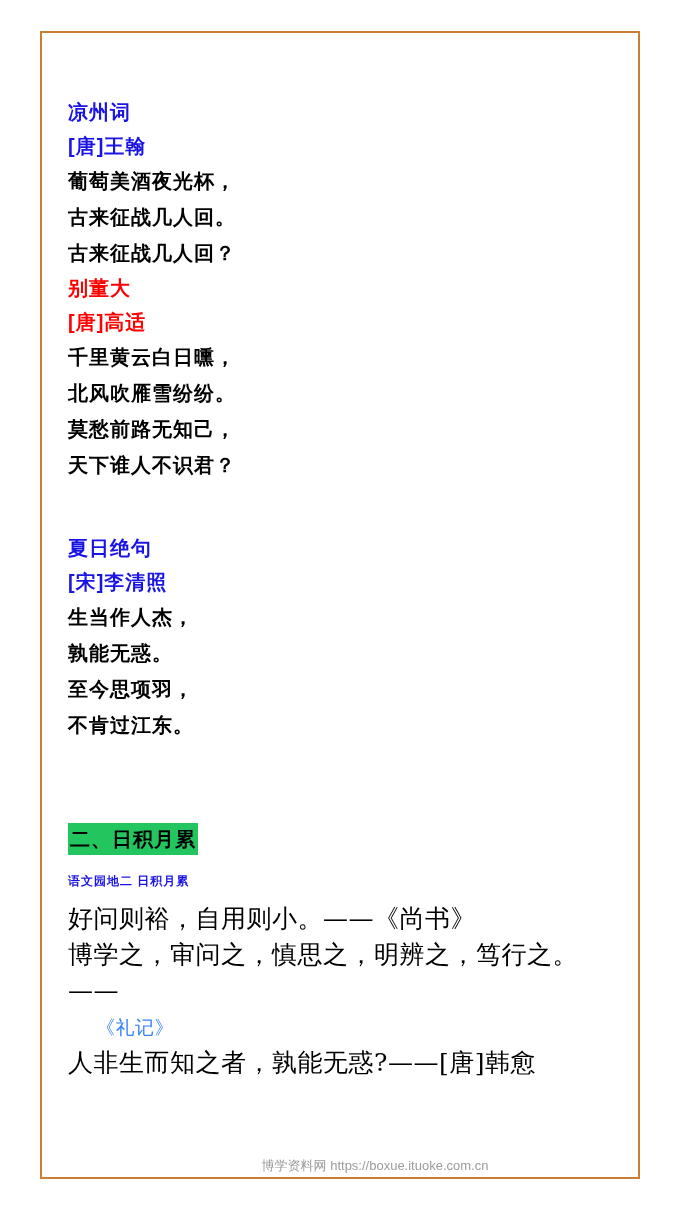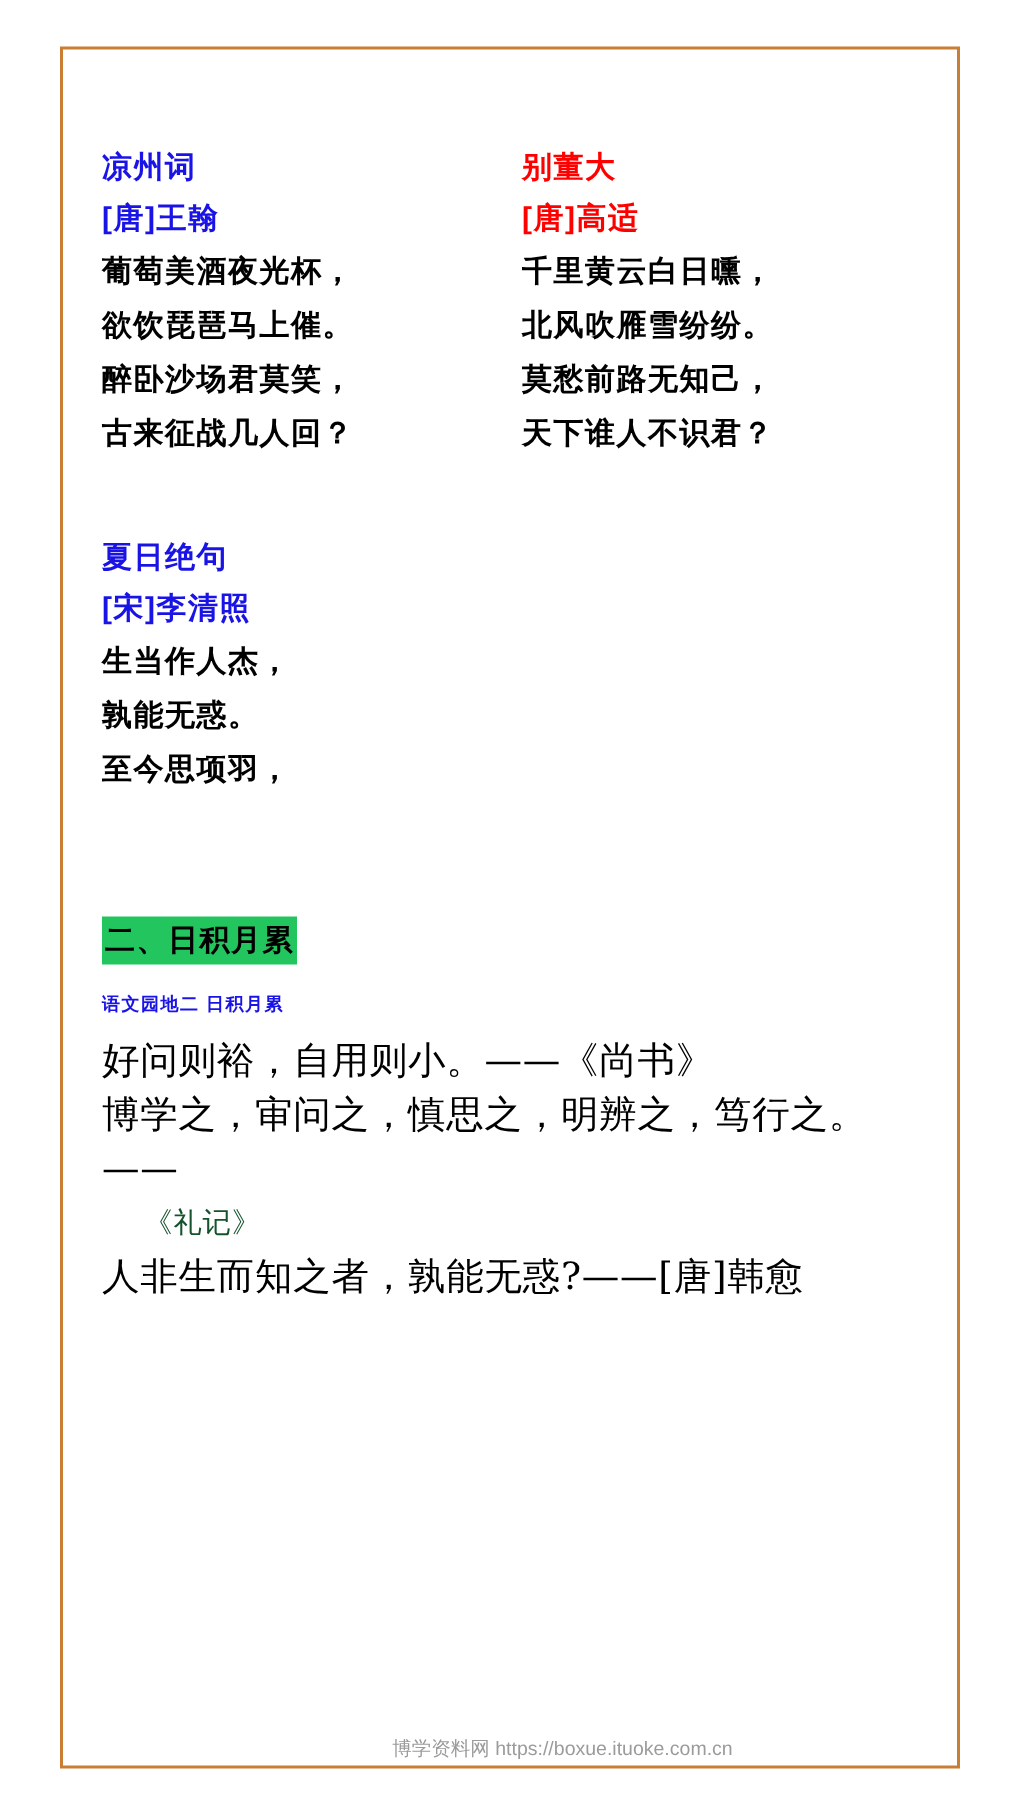--- a/index.html
+++ b/index.html
@@ -25,21 +25,21 @@
   .content {
     position: absolute;
     left: 68px;
     top: 95px;
     width: 560px;
   }
 
   
   .poem-row {
     display: flex;
-    flex-direction: row;
+    flex-direction: column;
   }
   .poem-col {
     width: 280px;
   }
   .poem-title {
     font-size: 20px;
     font-weight: bold;
     line-height: 34px;
     letter-spacing: 1px;
   }
@@ -85,21 +85,21 @@
   }
   .quote-line {
     font-size: 25px;
     color: #000000;
     line-height: 36px;
     font-family: "DejaVu Serif", "Liberation Serif", serif;
     letter-spacing: 0.5px;
   }
   .quote-cont {
     font-size: 19px;
-    color: #14532d;
+    color: #3b82f6;
     line-height: 36px;
     font-family: "DejaVu Serif", "Liberation Serif", serif;
     padding-left: 28px;
     letter-spacing: 0.5px;
   }
 
   .footer {
     position: absolute;
     left: 0;
     top: 1157px;
@@ -117,22 +117,21 @@
 <div class="page-frame"></div>
 
 <div class="content">
 
   <div class="poem-row">
 
     <div class="poem-col">
       <div class="poem-title blue">凉州词</div>
       <div class="poem-author blue">[唐]王翰</div>
       <div class="poem-line">葡萄美酒夜光杯，</div>
-      <div class="poem-line">欲饮琵琶马上催。</div>
-      <div class="poem-line">醉卧沙场君莫笑，</div>
+      <div class="poem-line">古来征战几人回。</div>
       <div class="poem-line">古来征战几人回？</div>
     </div>
 
     <div class="poem-col">
       <div class="poem-title red">别董大</div>
       <div class="poem-author red">[唐]高适</div>
       <div class="poem-line">千里黄云白日曛，</div>
       <div class="poem-line">北风吹雁雪纷纷。</div>
       <div class="poem-line">莫愁前路无知己，</div>
       <div class="poem-line">天下谁人不识君？</div>
@@ -141,20 +140,21 @@
   </div>
 
   <div class="gap-1"></div>
 
   <div class="poem-col">
     <div class="poem-title blue">夏日绝句</div>
     <div class="poem-author blue">[宋]李清照</div>
     <div class="poem-line">生当作人杰，</div>
     <div class="poem-line">孰能无惑。</div>
     <div class="poem-line">至今思项羽，</div>
+    <div class="poem-line">不肯过江东。</div>
   </div>
 
   <div class="gap-2"></div>
 
   <div class="section-heading-wrap">
     <span class="section-heading">二、日积月累</span>
   </div>
 
   <div class="subsection-heading">语文园地二  日积月累</div>
 

